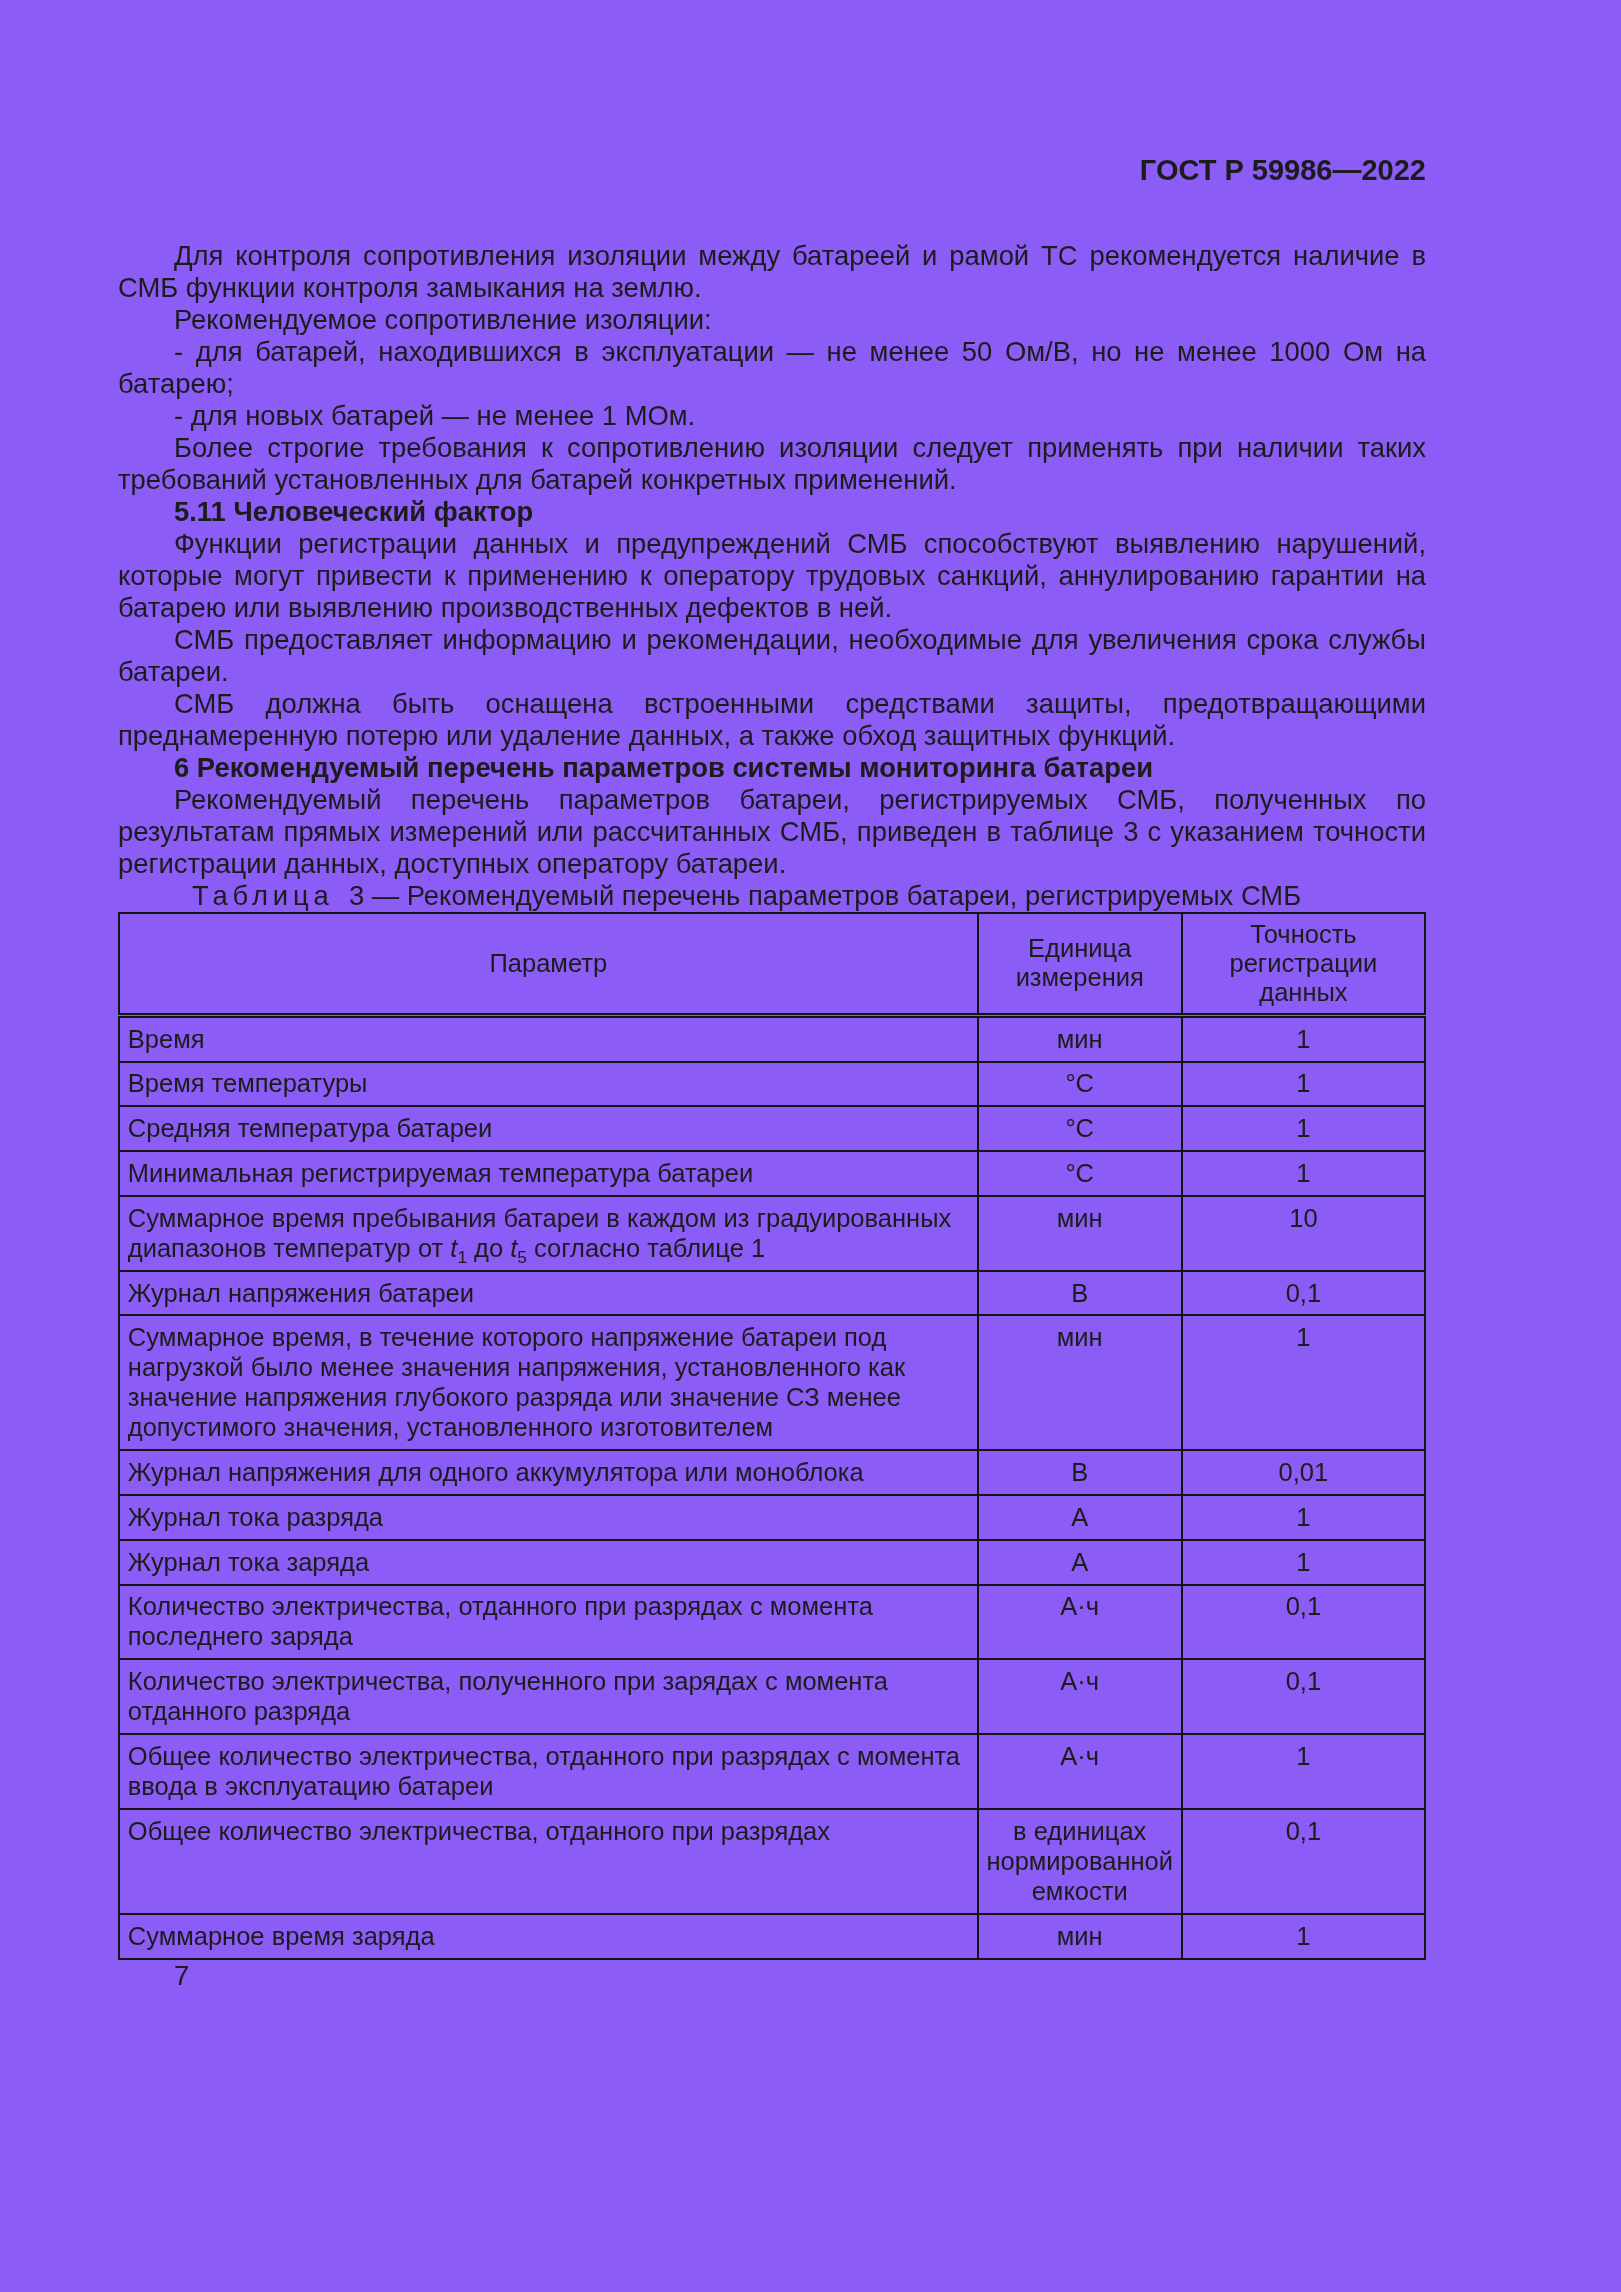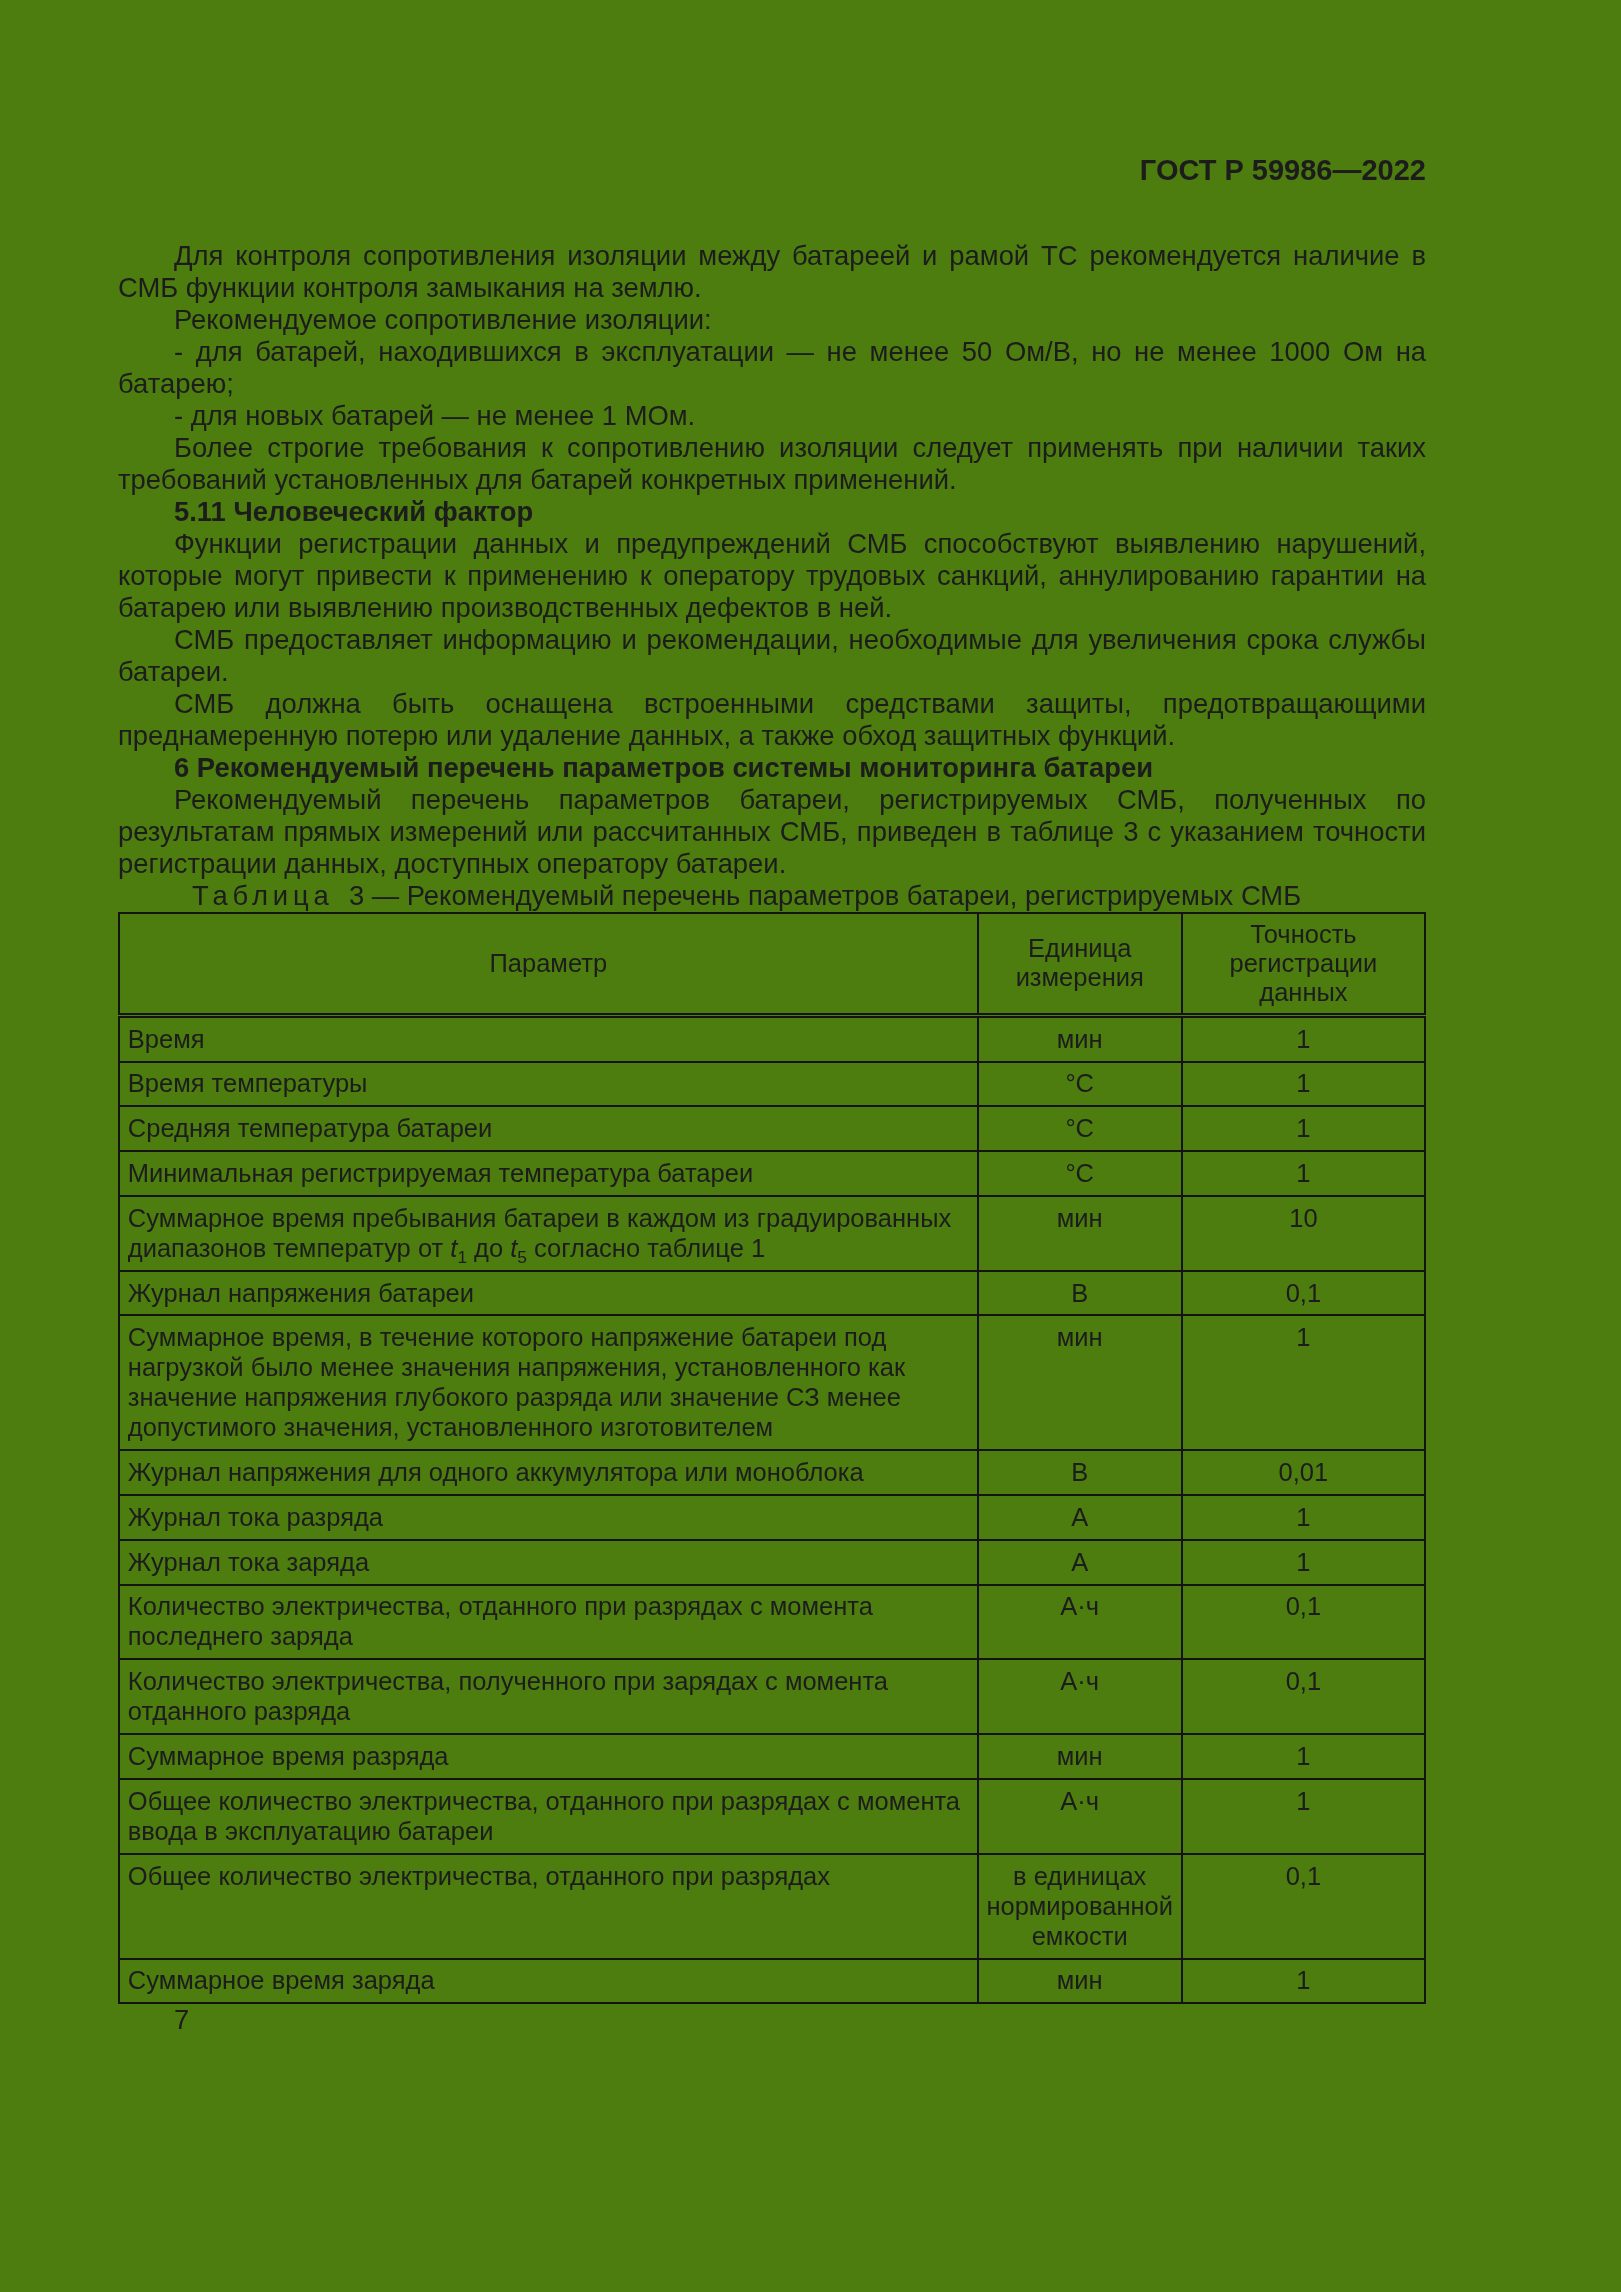--- a/index.html
+++ b/index.html
@@ -1,20 +1,20 @@
 <!DOCTYPE html>
 <html lang="ru"><head>
 <meta charset="utf-8">
 <style>
   html,body{margin:0;padding:0;background:#888;}
   .page{
     position:relative;
     width:1621px;height:2293px;
     margin:0 auto;
-    background:#4d7c0f;
+    background:#8b5cf6;
     color:#1c1c1c;
     font-family:"Liberation Sans", sans-serif;
     box-sizing:border-box;
     padding:0 195px 0 118px;
     overflow:hidden;
   }
   .gost-header{
     margin:0;
     padding-top:152px;
     text-align:right;
@@ -187,25 +187,20 @@
           <td class="c-param">Количество электричества, отданного при разрядах с момента последнего заряда</td>
           <td class="c-unit">А·ч</td>
           <td class="c-prec">0,1</td>
         </tr>
         <tr>
           <td class="c-param">Количество электричества, полученного при зарядах с момента отданного разряда</td>
           <td class="c-unit">А·ч</td>
           <td class="c-prec">0,1</td>
         </tr>
         <tr>
-          <td class="c-param">Суммарное время разряда</td>
-          <td class="c-unit">мин</td>
-          <td class="c-prec">1</td>
-        </tr>
-        <tr>
           <td class="c-param">Общее количество электричества, отданного при разрядах с момента ввода в эксплуатацию батареи</td>
           <td class="c-unit">А·ч</td>
           <td class="c-prec">1</td>
         </tr>
         <tr>
           <td class="c-param">Общее количество электричества, отданного при разрядах</td>
           <td class="c-unit">в единицах нормированной емкости</td>
           <td class="c-prec">0,1</td>
         </tr>
         <tr>

